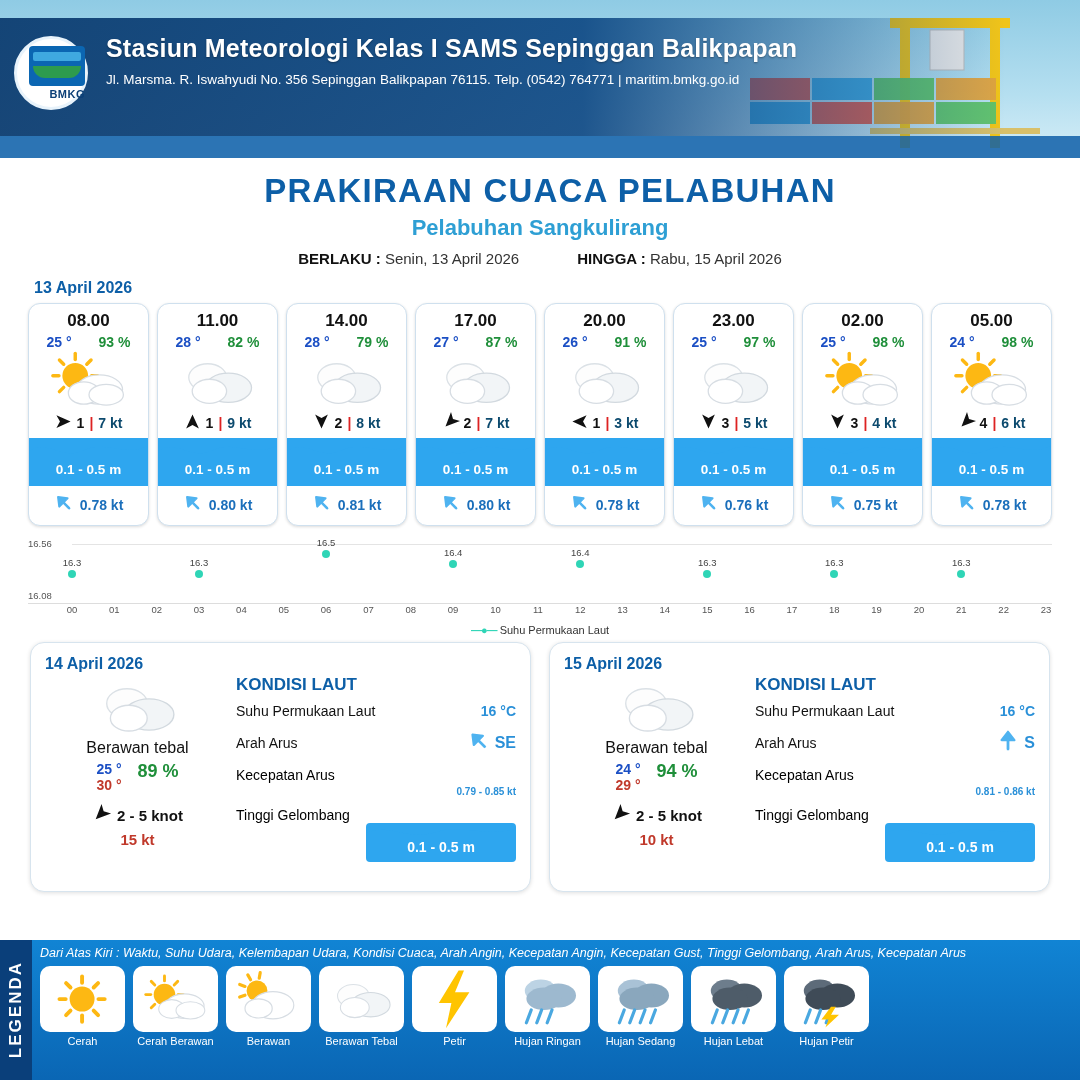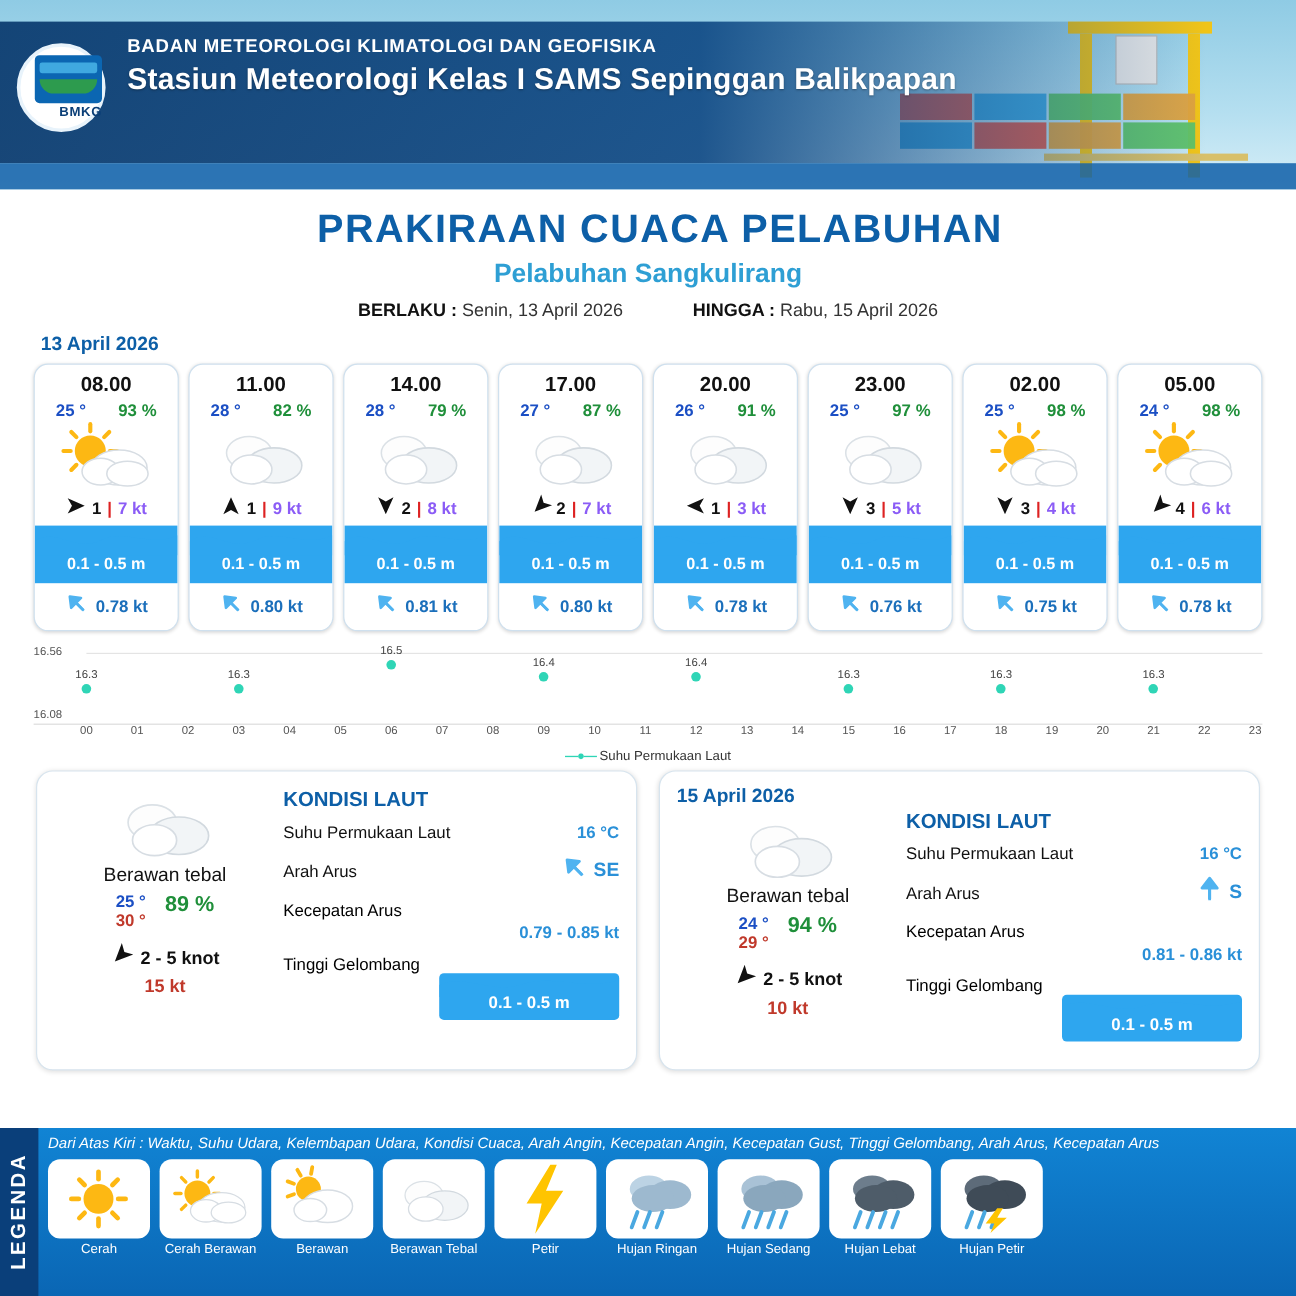--- a/index.html
+++ b/index.html
@@ -59,21 +59,21 @@
     box-shadow:0 1px 3px rgba(0,0,0,.14); overflow:hidden; position:relative;
   }
   .c-time { text-align:center; font-size:17px; font-weight:bold; color:#111; padding:7px 0 3px; }
   .c-tr { display:flex; justify-content:space-around; align-items:center; padding:0 4px 2px; }
   .c-temp { font-size:14px; font-weight:bold; color:#1b4fc4; }
   .c-hum { font-size:14px; font-weight:bold; color:#1f8f3a; }
   .c-icon { height:58px; display:flex; align-items:center; justify-content:center; }
   .c-wind { display:flex; align-items:center; justify-content:center; gap:5px; height:26px; font-size:14px; font-weight:bold;}
   .c-wind .num { color:#111; }
   .c-wind .sep { color:#d22; font-weight:bold;}
-  .c-wind .kt { color:#8b5cf6; }
+  .c-wind .kt { color:#0c4a6e; }
   .c-wave {
     position:relative; background:#2ea6ef; color:#fff; font-size:13.5px; font-weight:bold;
     text-align:center; padding:24px 0 9px; margin-top:2px;
   }
   .c-wave .wavetop { position:absolute; left:0; top:-1px; width:100%; height:26px; }
   .c-cur { display:flex; align-items:center; justify-content:center; gap:6px; padding:7px 0 9px; font-size:14px; font-weight:bold; color:#1b6fbb;}
 
   
   .chart-box { margin:12px 28px 0; position:relative; height:96px; }
   .chart-area { position:relative; height:66px; border-bottom:1px solid #ddd; }
@@ -101,21 +101,21 @@
   .day-t { font-size:14px; font-weight:bold; }
   .t-min { color:#1b4fc4; }
   .t-max { color:#c0392b; }
   .day-hum { font-size:18px; font-weight:bold; color:#1f8f3a; }
   .day-wind { display:flex; align-items:center; justify-content:center; gap:7px; margin-top:12px; font-size:15px; font-weight:bold; color:#111;}
   .day-gust { font-size:15px; font-weight:bold; color:#c0392b; margin-top:5px; }
   .day-right { flex:1; padding-left:6px; }
   .kl-title { font-size:17px; font-weight:bold; color:#0d5fa7; margin:2px 0 8px; }
   .kl-row { display:flex; align-items:center; justify-content:space-between; font-size:14px; color:#111; margin-bottom:11px; }
   .kl-val { font-weight:bold; color:#2a90d8; }
-  .kl-val2 { font-weight:bold; color:#2a90d8; font-size:14px; }
+  .kl-val2 { font-weight:bold; color:#2a90d8; font-size:10px; }
   .kl-arrowval { display:flex; align-items:center; gap:5px; font-weight:bold; color:#2a90d8; font-size:16px;}
   .wavebadge {
     background:#2ea6ef; color:#fff; font-weight:bold; font-size:14px; border-radius:4px;
     padding:16px 18px 7px; position:relative; overflow:hidden; width:150px; text-align:center; margin-left:auto;
   }
   .wavebadge .wavetop { position:absolute; left:0; top:-2px; width:100%; height:22px; }
 
   
   .legenda {
     position:absolute; left:0; bottom:0; width:1080px; height:140px;
@@ -161,22 +161,22 @@
 
   <div class="hdr-band"></div>
   <div class="hdr-strip"></div>
 
   <div class="logo">
     <div class="logo-inner"></div>
     <div class="logo-text">BMKG</div>
   </div>
 
   <div class="hdr-texts">
-    <div class="hdr-l1">BADAN METEOROLOGI KLIMATOLOGI DAN GEOFISIKA</div>
     <div class="hdr-l2">Stasiun Meteorologi Kelas I SAMS Sepinggan Balikpapan</div>
+    <div class="hdr-l3">Jl. Marsma. R. Iswahyudi No. 356 Sepinggan Balikpapan 76115. Telp. (0542) 764771 | maritim.bmkg.go.id</div>
   </div>
 </div>
 
 <div class="title-wrap">
   <div class="title-main">PRAKIRAAN CUACA PELABUHAN</div>
   <div class="title-sub">Pelabuhan Sangkulirang</div>
   <div class="valid-row">
     <div>
       <b>BERLAKU :</b>
       <span class="v">Senin, 13 April 2026</span>
@@ -563,20 +563,21 @@
       <div class="xt" style="left: 1018px;">23</div>
     </div>
   <div class="legend-sst">
     <span class="dash">—●—</span>
     <span>Suhu Permukaan Laut</span>
   </div>
 </div>
 
 <div class="days" id="days">
     <div class="day">
+    <div class="day-date">14 April 2026</div>
     <div class="day-body">
       <div class="day-left">
         <div class="ic">
             <svg width="92" height="66.24" viewBox="0 0 100 72">
     <ellipse cx="38" cy="32" rx="22" ry="16" fill="#fdfdfd" stroke="#dbe1e6" stroke-width="1.5"></ellipse>
     <ellipse cx="62" cy="44" rx="27" ry="17" fill="#f2f5f7" stroke="#d2d9df" stroke-width="1.5"></ellipse>
     <ellipse cx="40" cy="48" rx="20" ry="14" fill="#ffffff" stroke="#d7dde3" stroke-width="1.5"></ellipse>
   </svg>
           </div>
         <div class="day-cond">Berawan tebal</div>

